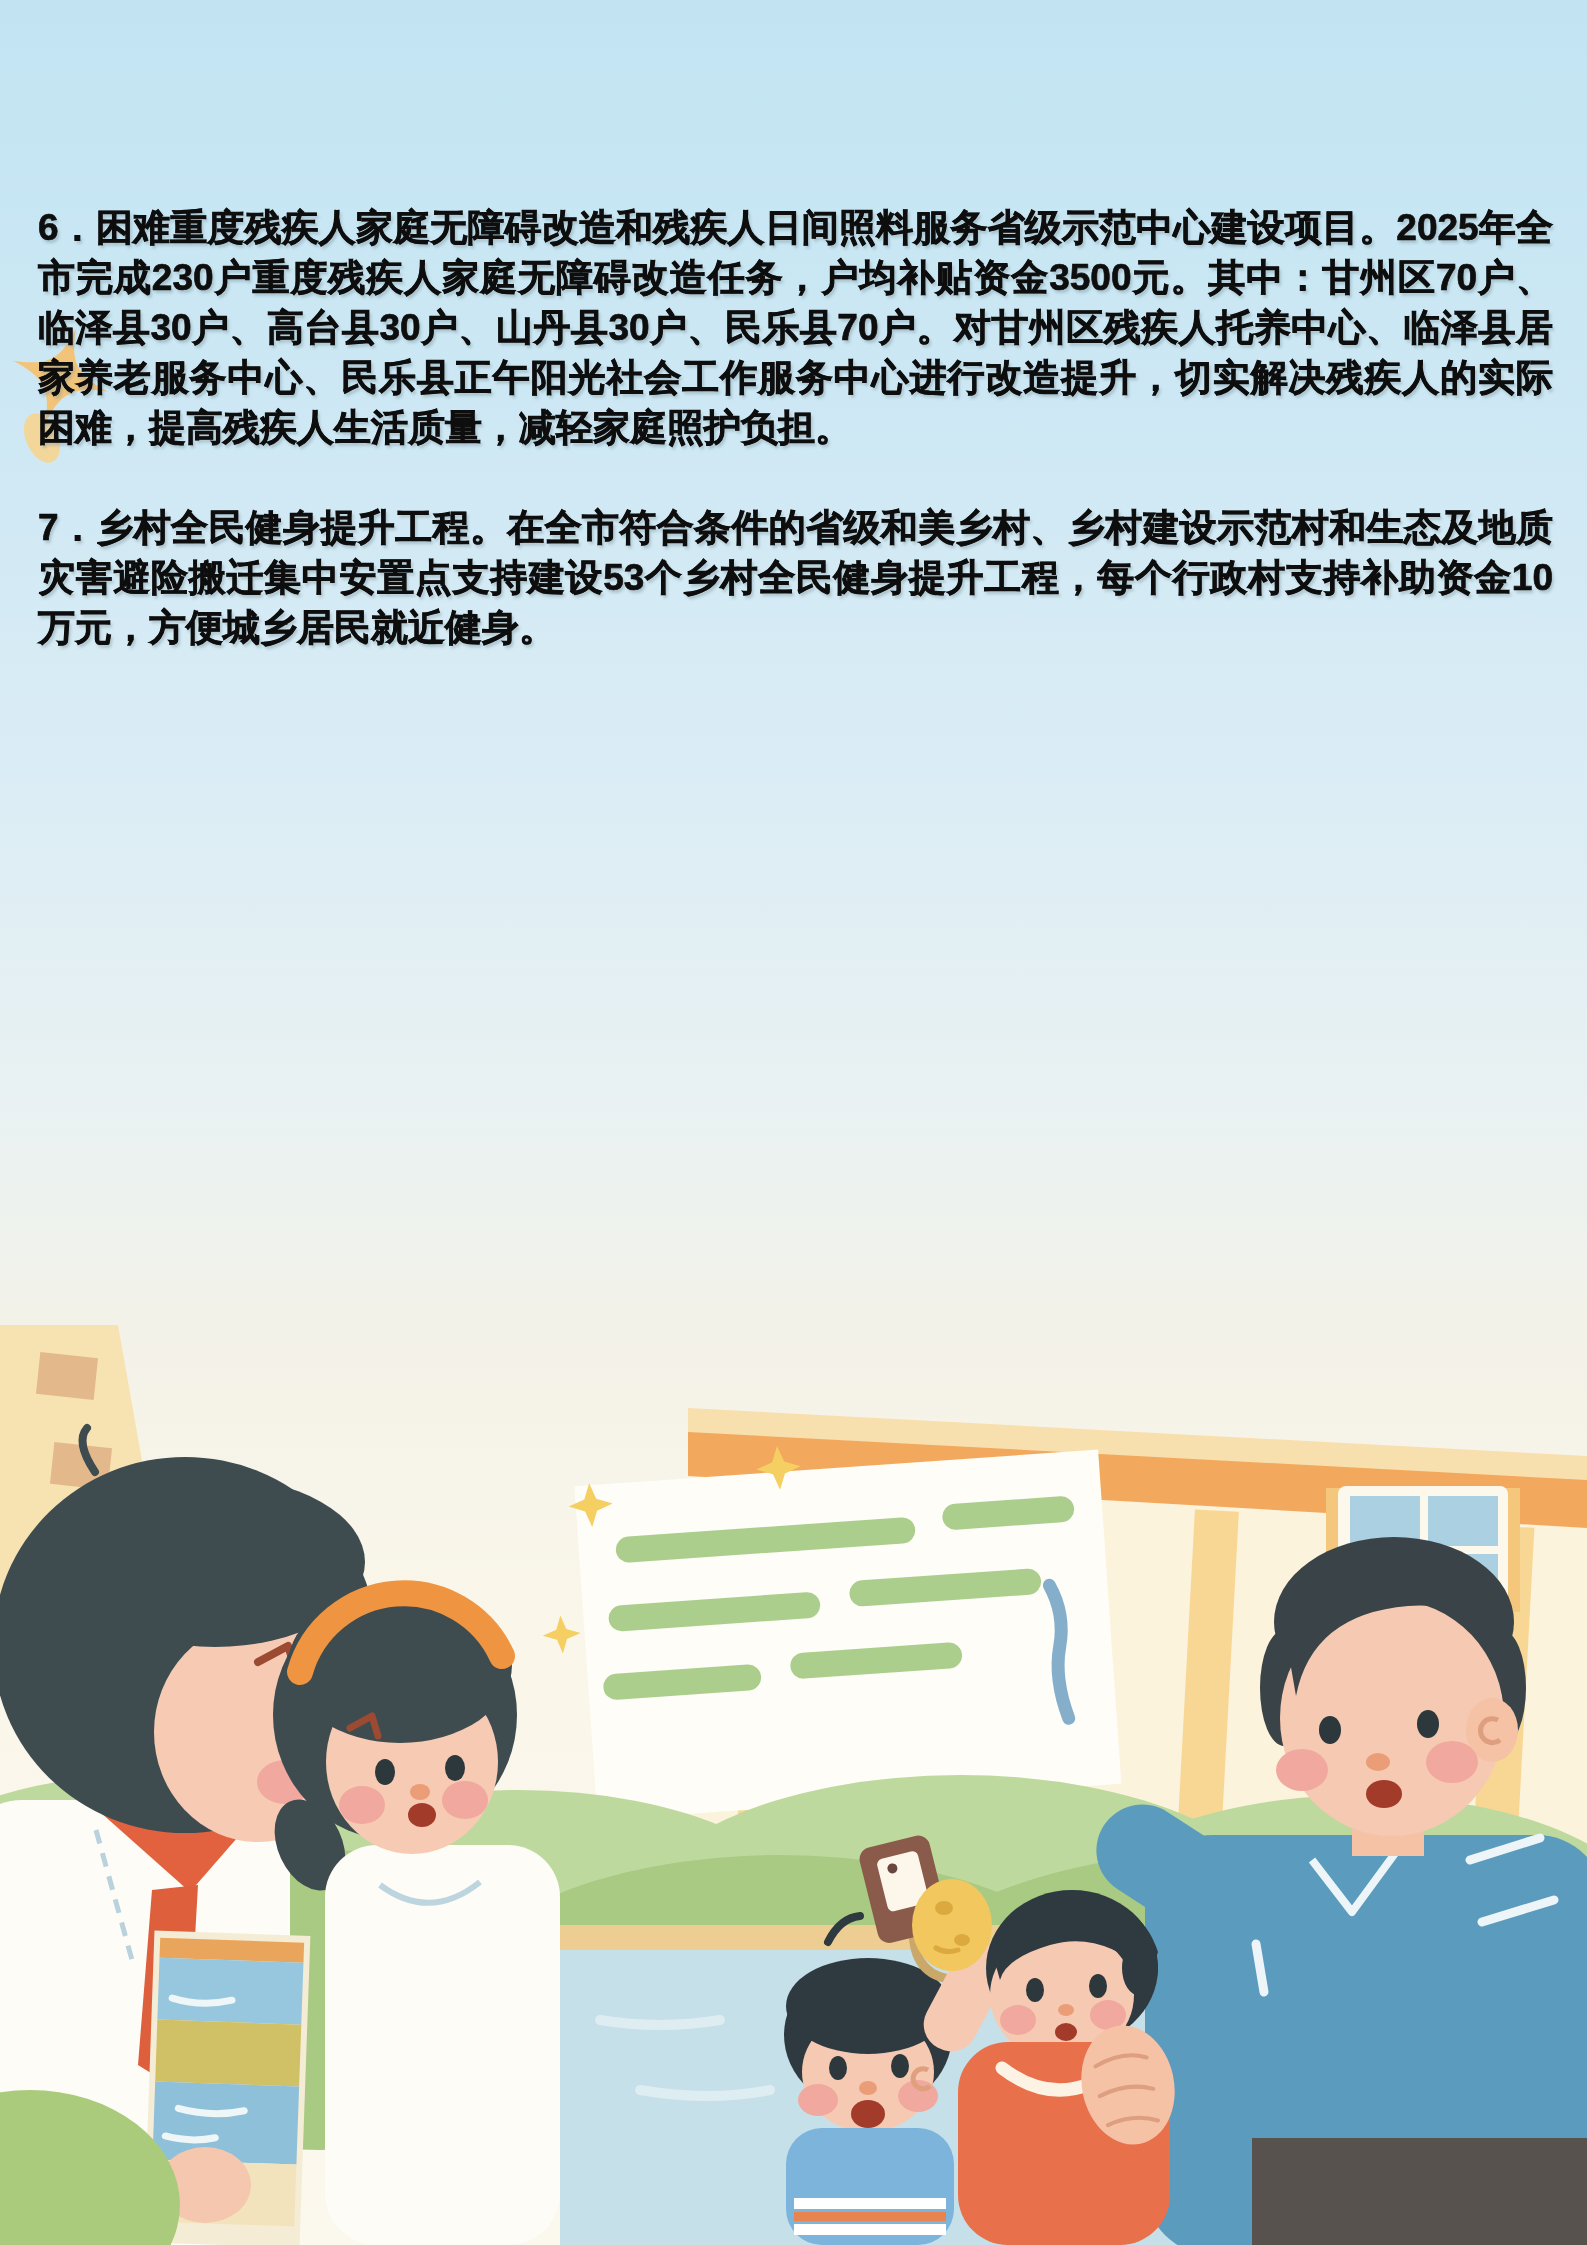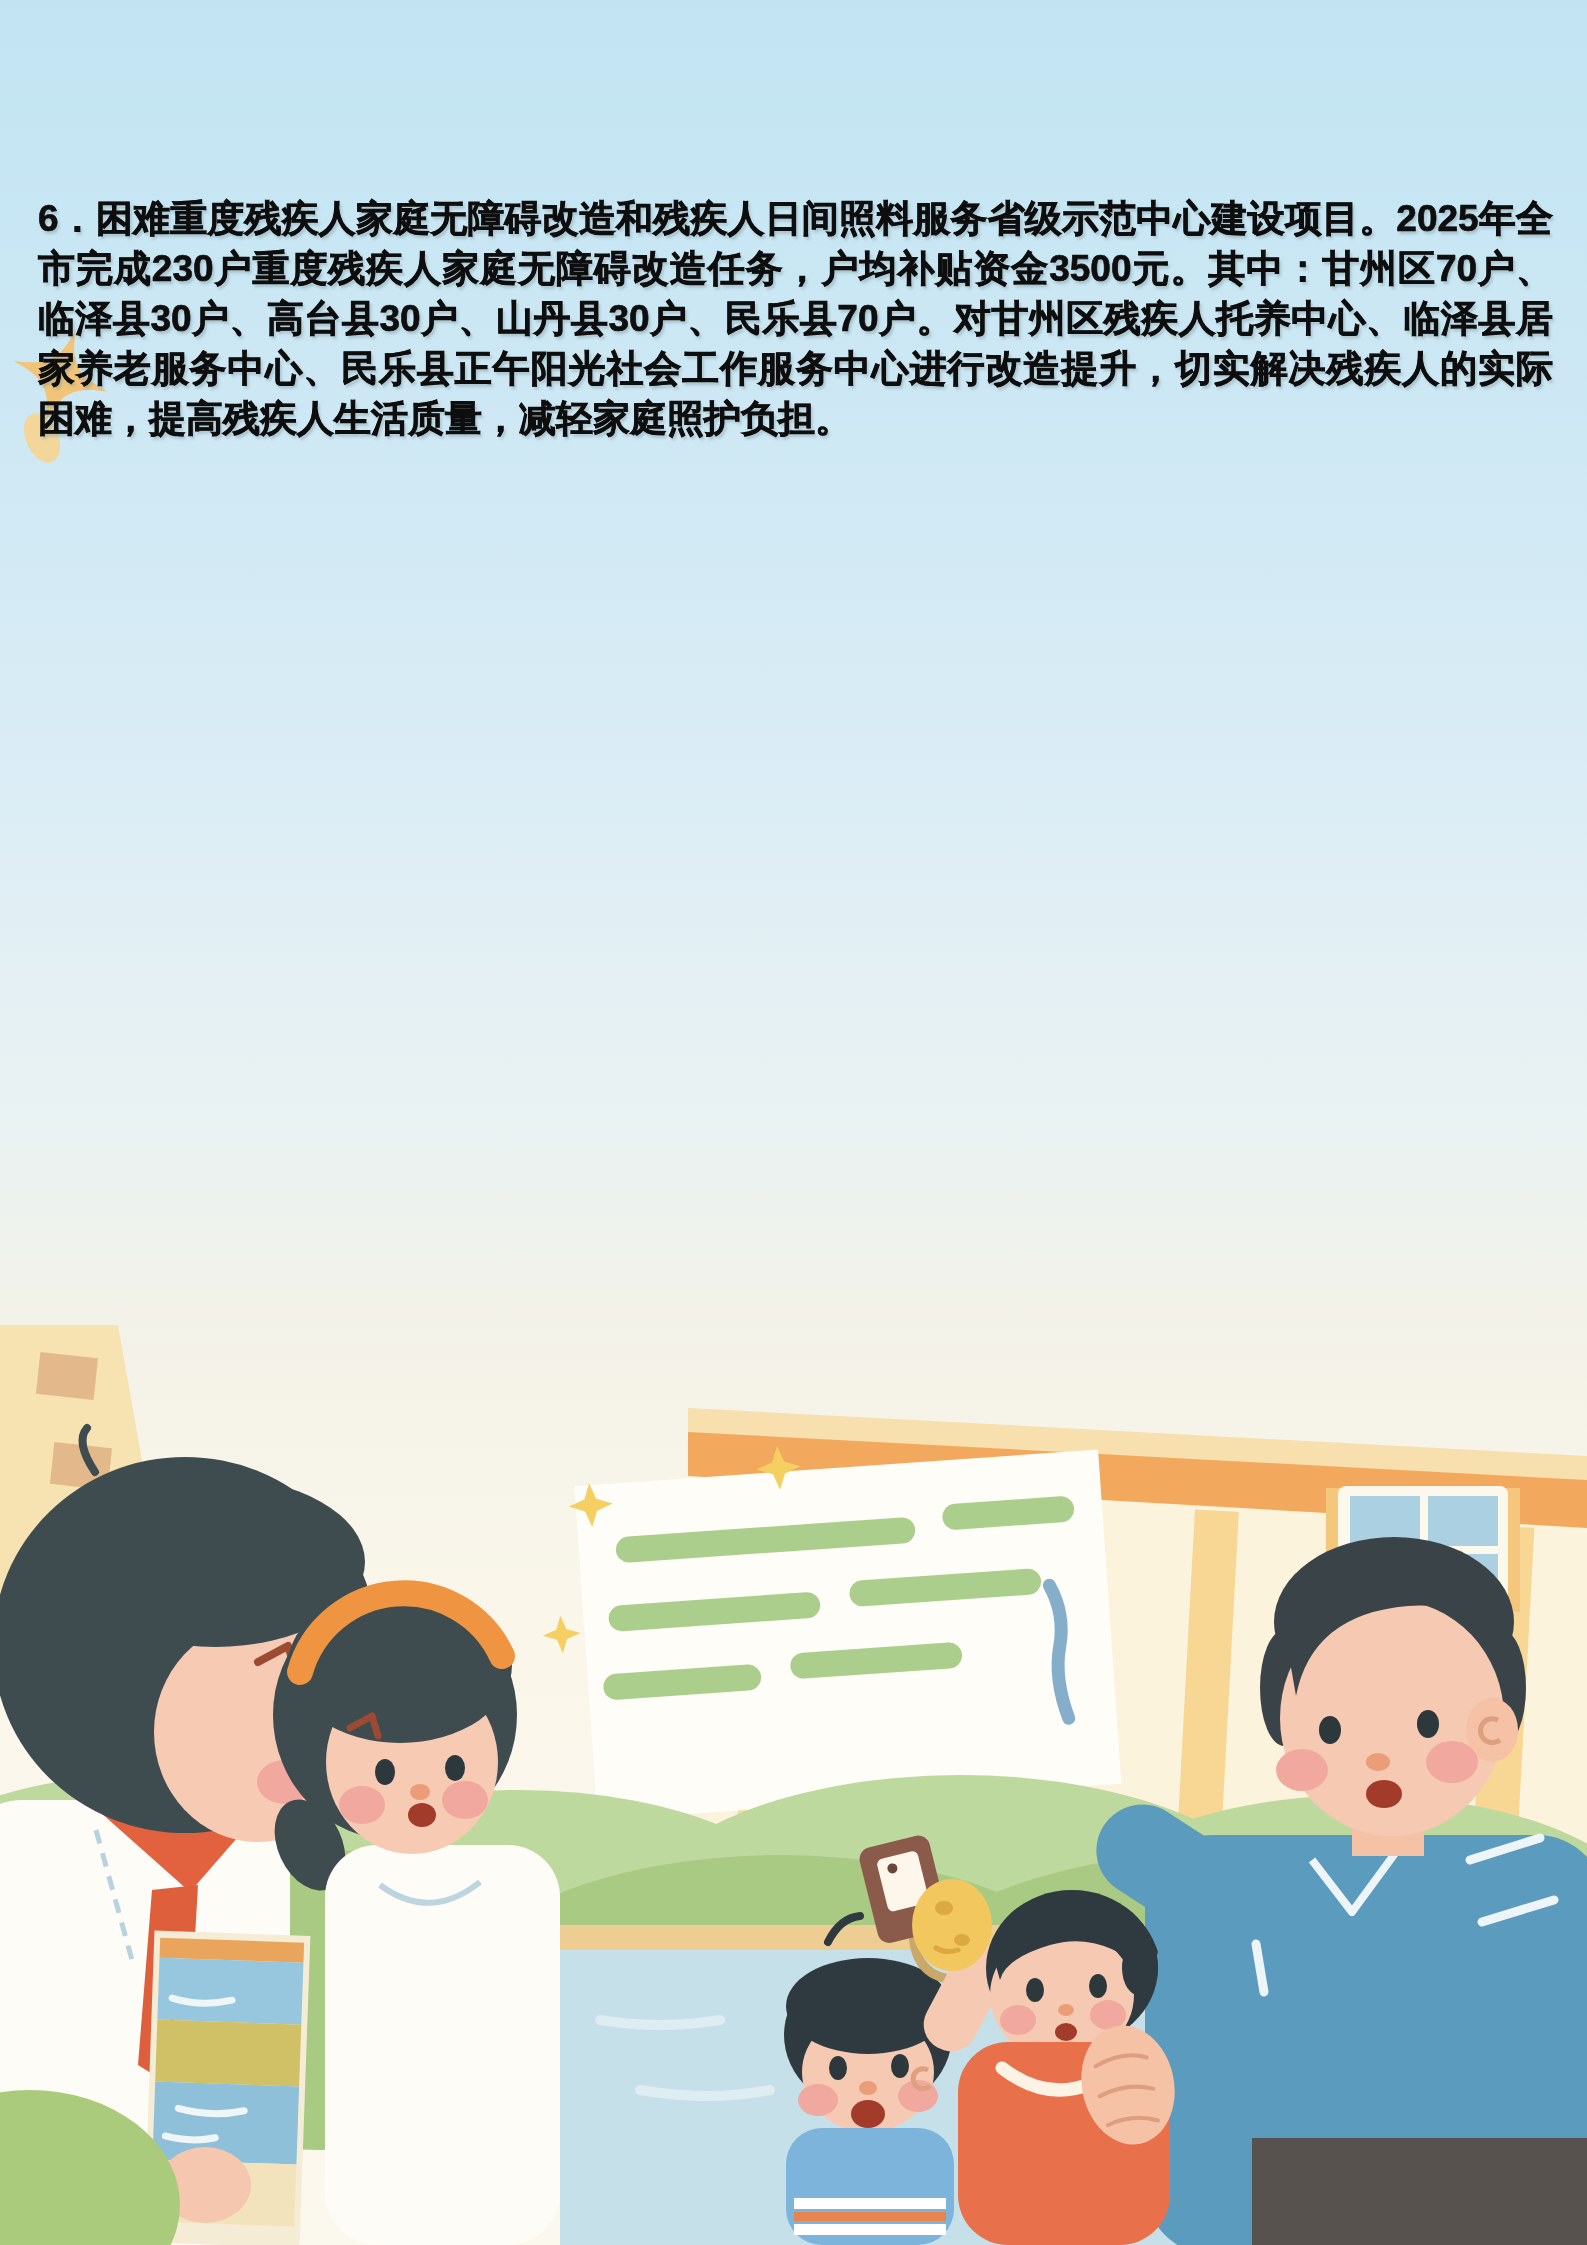--- a/index.html
+++ b/index.html
@@ -17,21 +17,21 @@
     left:38px; right:34px; top:190px;
     z-index:3;
     color:#0e0e0e;
     font-size:37px;
     font-weight:bold;
     -webkit-text-stroke:0.7px #0e0e0e;
     line-height:50px;
     text-align:justify;
     text-shadow:2px 3px 3px rgba(125,148,158,0.45);
   }
-  .text-block p{margin:4px 0 50px 0;}
+  .text-block p{margin:13px 0 50px 0;}
   .star-decor{
     position:absolute; left:4px; top:326px; z-index:2;
   }
   .illustration{
     position:absolute; left:0; bottom:0; z-index:1;
   }
 </style>
 </head>
 <body>
 
@@ -39,20 +39,21 @@
 
   <svg class="star-decor" width="120" height="150" viewBox="0 0 120 150">
     <g transform="rotate(18 55 55)">
       <path d="M55 0 C60 34 70 44 105 50 C70 56 60 66 55 100 C50 66 40 56 5 50 C40 44 50 34 55 0 Z" fill="#f2c479"></path>
     </g>
     <ellipse cx="38" cy="112" rx="16" ry="26" fill="#f3d79a" transform="rotate(-24 38 112)"></ellipse>
   </svg>
 
   <div class="text-block">
     <p>6．困难重度残疾人家庭无障碍改造和残疾人日间照料服务省级示范中心建设项目。2025年全市完成230户重度残疾人家庭无障碍改造任务，户均补贴资金3500元。其中：甘州区70户、临泽县30户、高台县30户、山丹县30户、民乐县70户。对甘州区残疾人托养中心、临泽县居家养老服务中心、民乐县正午阳光社会工作服务中心进行改造提升，切实解决残疾人的实际困难，提高残疾人生活质量，减轻家庭照护负担。</p>
+    <p>7．乡村全民健身提升工程。在全市符合条件的省级和美乡村、乡村建设示范村和生态及地质灾害避险搬迁集中安置点支持建设53个乡村全民健身提升工程，每个行政村支持补助资金10万元，方便城乡居民就近健身。</p>
   </div>
 
   <svg class="illustration" width="1587" height="945" viewBox="0 0 1587 945">
 
     <g>
       <polygon points="0,25 118,25 172,330 0,330" fill="#f7e3b2"></polygon>
       <rect x="38" y="55" width="58" height="42" fill="#e3b98c" transform="rotate(6 67 76)"></rect>
       <rect x="52" y="145" width="58" height="42" fill="#e3b98c" transform="rotate(6 81 166)"></rect>
       <rect x="66" y="235" width="58" height="42" fill="#e3b98c" transform="rotate(6 95 256)"></rect>
     </g>

